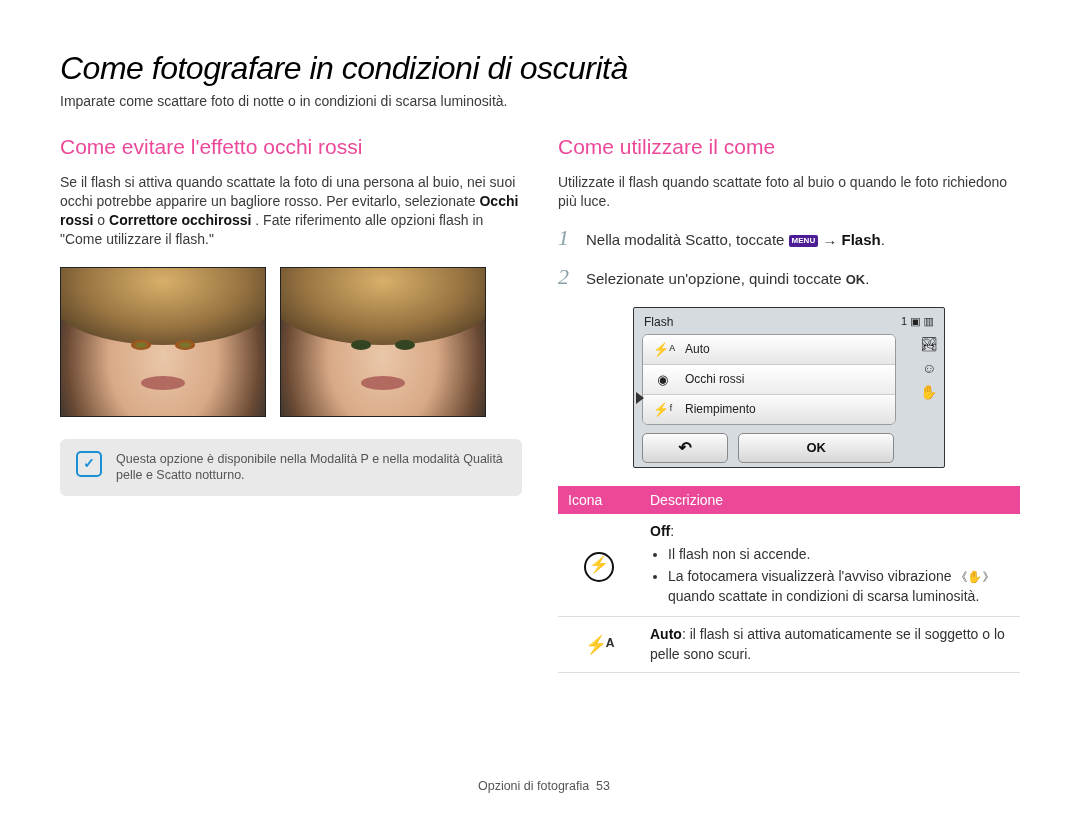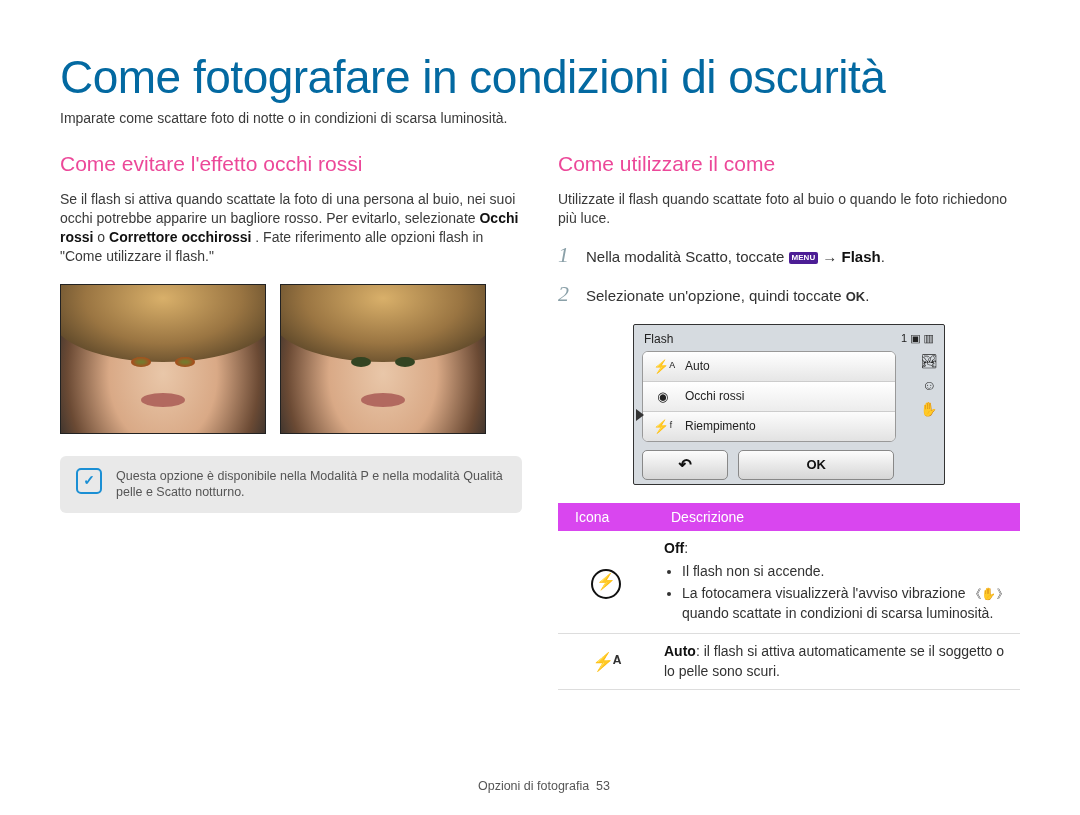--- a/index.html
+++ b/index.html
@@ -13,26 +13,27 @@
     height: 815px;
     box-sizing: border-box;
   }
   .page {
     padding: 50px 60px 20px 60px;
     position: relative;
     height: 100%;
     box-sizing: border-box;
   }
   .title {
-    color: #0369a1;
-    font-size: 46px;
+    color: #000000;
+    font-size: 32px;
     font-weight: 400;
     margin: 0 0 6px 0;
     font-family: Arial, Helvetica, sans-serif;
     letter-spacing: -0.5px;
+    font-style: italic;
   }
   .intro {
     font-size: 14px;
     color: #3a3a3a;
     margin-bottom: 26px;
   }
   .columns {
     display: flex;
     gap: 36px;
   }
@@ -231,25 +232,25 @@
     display:flex; flex-direction:column; gap:8px; align-items:center;
     color:#222;
   }
 
   table.icon-table{
     width:100%;
     border-collapse:collapse;
     font-size:14px;
   }
   .icon-table thead th{
-    background:#d946ef;
+    background:#ec4899;
     color:#fff;
     font-weight:400;
     text-align:left;
-    padding:6px 17px;
+    padding:6px 10px;
     font-size:14px;
   }
   .icon-table thead th:first-child{ width:62px; }
   .icon-table td{
     border-bottom:1px solid #ddd;
     padding:8px 10px;
     vertical-align:top;
     line-height:1.4;
   }
   .icon-table td.icon-cell{

